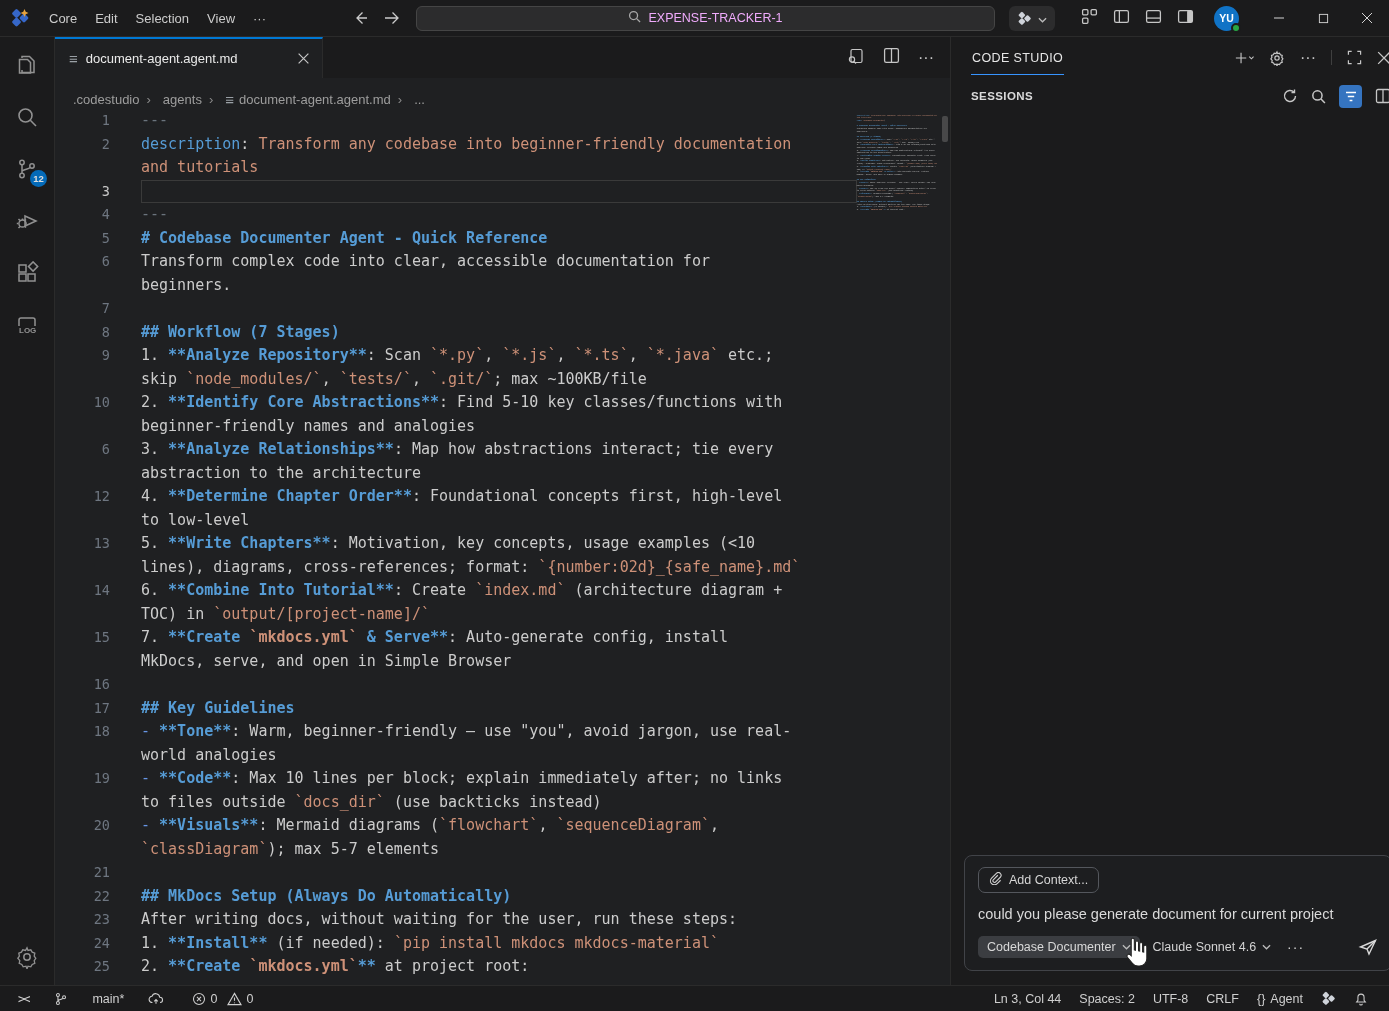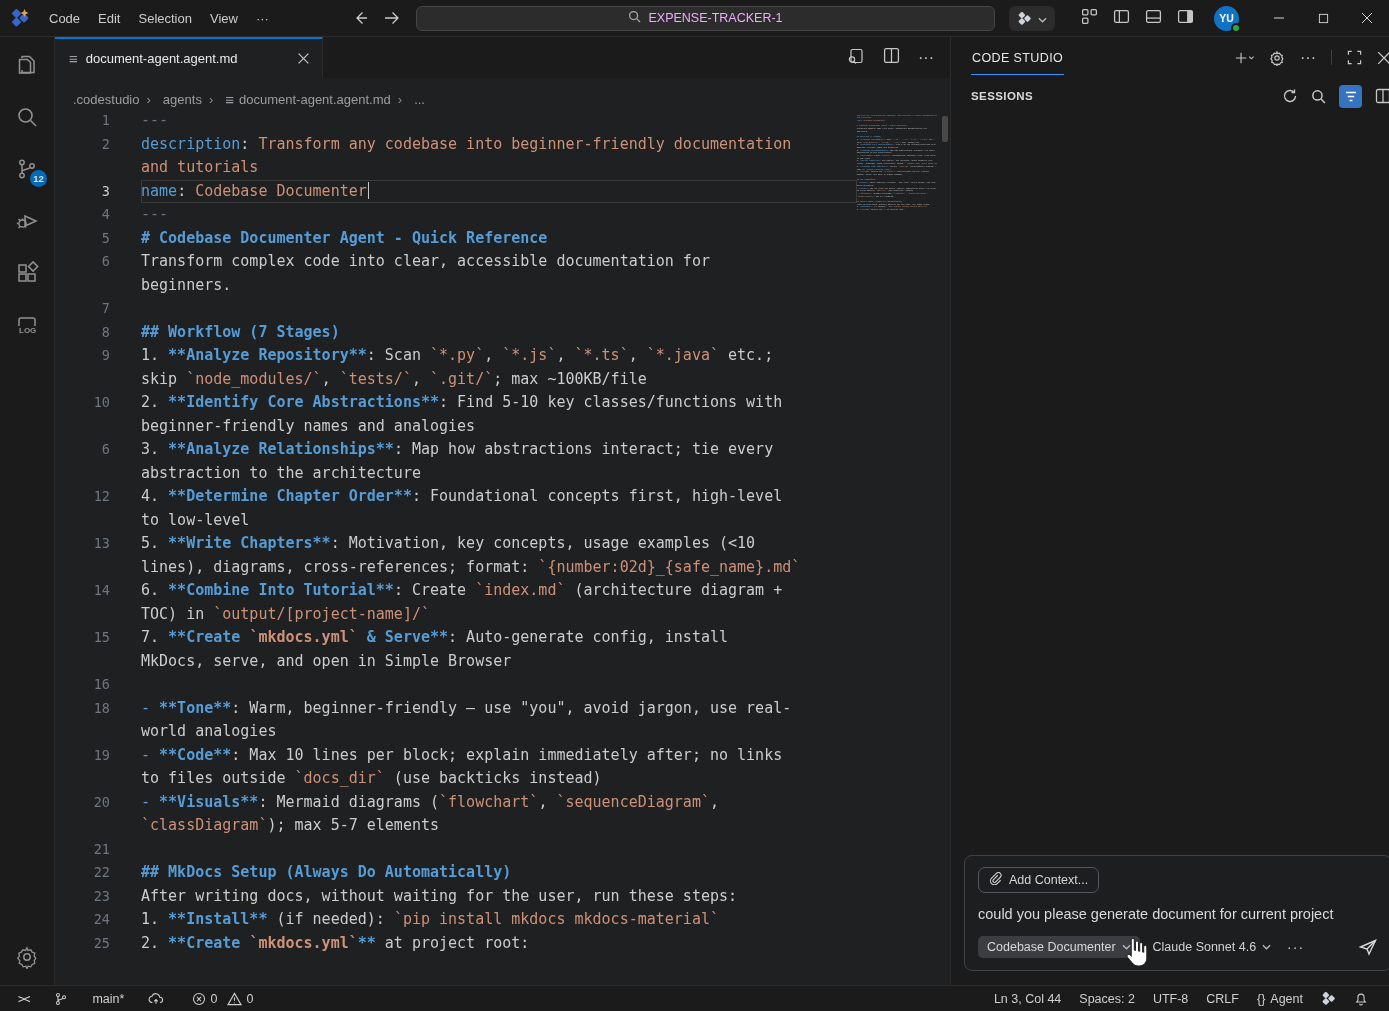--- a/index.html
+++ b/index.html
@@ -115,21 +115,21 @@
     <span class="app-logo">
       <svg width="20" height="20" viewBox="0 0 20 20">
           <g>
         <rect x="3" y="2" width="7" height="7" rx="1.4" transform="rotate(45 6.5 5.5)" fill="#3667c9"></rect>
         <rect x="3" y="10.5" width="7" height="7" rx="1.4" transform="rotate(45 6.5 14)" fill="#3667c9"></rect>
         <rect x="10.5" y="6.5" width="7" height="7" rx="1.4" transform="rotate(45 14 10)" fill="#3667c9"></rect>
         <path d="M14.5 1 l1.2 2.8 2.8 1.2 -2.8 1.2 -1.2 2.8 -1.2 -2.8 -2.8 -1.2 2.8 -1.2z" fill="#e8a33d"></path>
       </g>
         </svg>
     </span>
-    <span class="menu-item">Code</span>
+    <span class="menu-item">Core</span>
     <span class="menu-item">Edit</span>
     <span class="menu-item">Selection</span>
     <span class="menu-item">View</span>
     <span class="menu-item">···</span>
     <span class="tb-sp"></span>
     <span class="nav-arrows">
       <span>
         <svg width="16" height="16" viewBox="0 0 16 16" fill="none" stroke="#cccccc" stroke-width="1.3">
             <path d="M10.5 2.5 5 8l5.5 5.5M5 8h10" transform="translate(-2,0)"></path>
           </svg>
@@ -315,21 +315,20 @@
             <div class="ed-row">
               <div class="ln">1</div>
               <div class="lc"><span class="seg-m">---</span></div>
             </div>
             <div class="ed-row">
               <div class="ln">2</div>
               <div class="lc"><span class="seg-k">description</span><span class="seg-t">: </span><span class="seg-s">Transform any codebase into beginner-friendly documentation and tutorials</span></div>
             </div>
             <div class="ed-row current">
               <div class="ln">3</div>
-              <div class="lc"><span class="seg-k">name</span><span class="seg-t">: </span><span class="seg-s">Codebase Documenter</span><span class="caret"></span></div>
             </div>
             <div class="ed-row">
               <div class="ln">4</div>
               <div class="lc"><span class="seg-m">---</span></div>
             </div>
             <div class="ed-row">
               <div class="ln">5</div>
               <div class="lc"><span class="seg-h"># Codebase Documenter Agent - Quick Reference</span></div>
             </div>
             <div class="ed-row">
@@ -369,20 +368,24 @@
               <div class="lc"><span class="seg-t">6. </span><span class="seg-b">**Combine Into Tutorial**</span><span class="seg-t">: Create </span><span class="seg-c">`index.md`</span><span class="seg-t"> (architecture diagram + TOC) in </span><span class="seg-c">`output/[project-name]/`</span></div>
             </div>
             <div class="ed-row">
               <div class="ln">15</div>
               <div class="lc"><span class="seg-t">7. </span><span class="seg-b">**Create </span><span class="seg-cb">`mkdocs.yml`</span><span class="seg-b"> &amp; Serve**</span><span class="seg-t">: Auto-generate config, install
 MkDocs, serve, and open in Simple Browser</span></div>
             </div>
             <div class="ed-row">
               <div class="ln">16</div>
               <div class="lc"></div>
+            </div>
+            <div class="ed-row">
+              <div class="ln">17</div>
+              <div class="lc"><span class="seg-h">## Key Guidelines</span></div>
             </div>
             <div class="ed-row">
               <div class="ln">18</div>
               <div class="lc"><span class="seg-d">- </span><span class="seg-b">**Tone**</span><span class="seg-t">: Warm, beginner-friendly — use "you", avoid jargon, use real-world analogies</span></div>
             </div>
             <div class="ed-row">
               <div class="ln">19</div>
               <div class="lc"><span class="seg-d">- </span><span class="seg-b">**Code**</span><span class="seg-t">: Max 10 lines per block; explain immediately after; no links to files outside </span><span class="seg-c">`docs_dir`</span><span class="seg-t"> (use backticks instead)</span></div>
             </div>
             <div class="ed-row">

